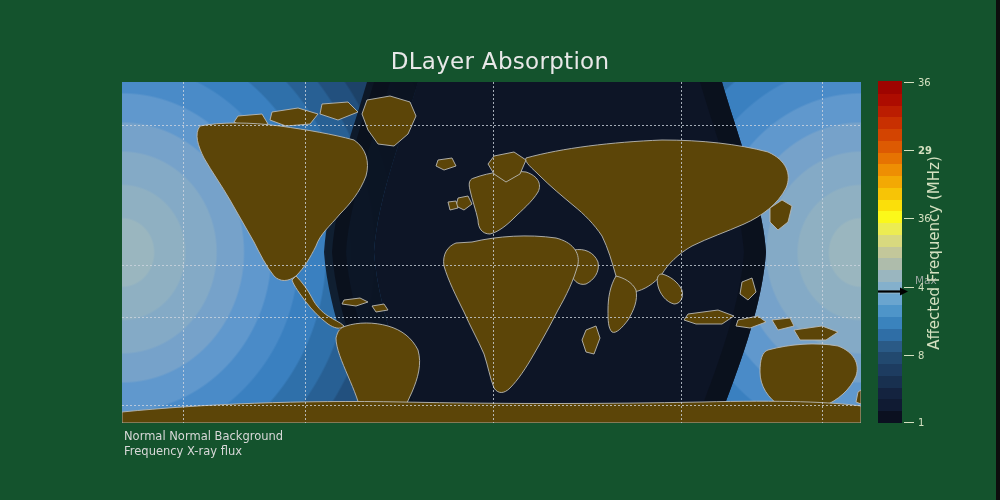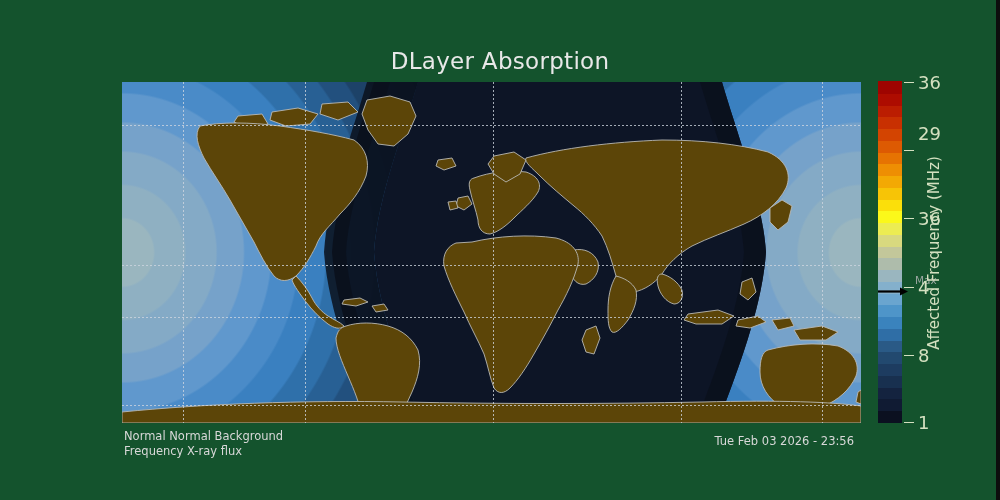--- a/index.html
+++ b/index.html
@@ -43,21 +43,21 @@
   
   #cbar-wrap { position:absolute; left:878px; top:82px; width:24px; height:341px; }
   #cbar { position:absolute; left:0; top:0; width:24px; height:341px; }
   .cb-band { position:absolute; left:0; width:24px; }
 
   .cb-tick {
     position:absolute; left:26px; width:10px; height:1px; background:#d4e0c0;
   }
   .cb-lab {
     position:absolute; left:40px; color:#d4e0c0;
-    font-size:18px; transform:translateY(-50%);
+    font-size:10px; transform:translateY(-50%);
     font-family:"DejaVu Sans", sans-serif; white-space:nowrap;
   }
   #cbar-title {
     position:absolute; left:922px; top:82px; height:341px; width:24px;
     color:#d4e0c0; font-size:15px;
     display:flex; align-items:center; justify-content:center;
     font-family:"DejaVu Sans", sans-serif;
   }
   #cbar-title span {
     transform:rotate(-90deg); white-space:nowrap; display:block;
@@ -359,27 +359,26 @@
     </div>
   <div class="cb-tick" style="top: 340px;"></div>
       <div class="cb-lab" style="top: 340px;">1</div>
       <div class="cb-tick" style="top: 272.8px;"></div>
       <div class="cb-lab" style="top: 272.8px;">8</div>
       <div class="cb-tick" style="top: 204.6px;"></div>
       <div class="cb-lab" style="top: 204.6px;">4</div>
       <div class="cb-tick" style="top: 136.4px;"></div>
       <div class="cb-lab" style="top: 136.4px;">36</div>
       <div class="cb-tick" style="top: 68.2px;"></div>
-      <div class="cb-lab" style="top: 51px;">29</div>
+      <div class="cb-lab" style="top: 68px; font-weight: bold;">29</div>
       <div class="cb-tick" style="top: 0px;"></div>
       <div class="cb-lab" style="top: 0px;">36</div>
     </div>
   <div id="cbar-title">
     <span>Affected Frequency (MHz)</span>
   </div>
 
   <div id="status">
     <div class="status-line">Normal Normal Background</div>
     <div class="status-line">Frequency X-ray flux</div>
   </div>
-  <div id="timestamp">Tue Feb 03 2026 - 23:56</div>
 
 </div>
 
 </body></html>

